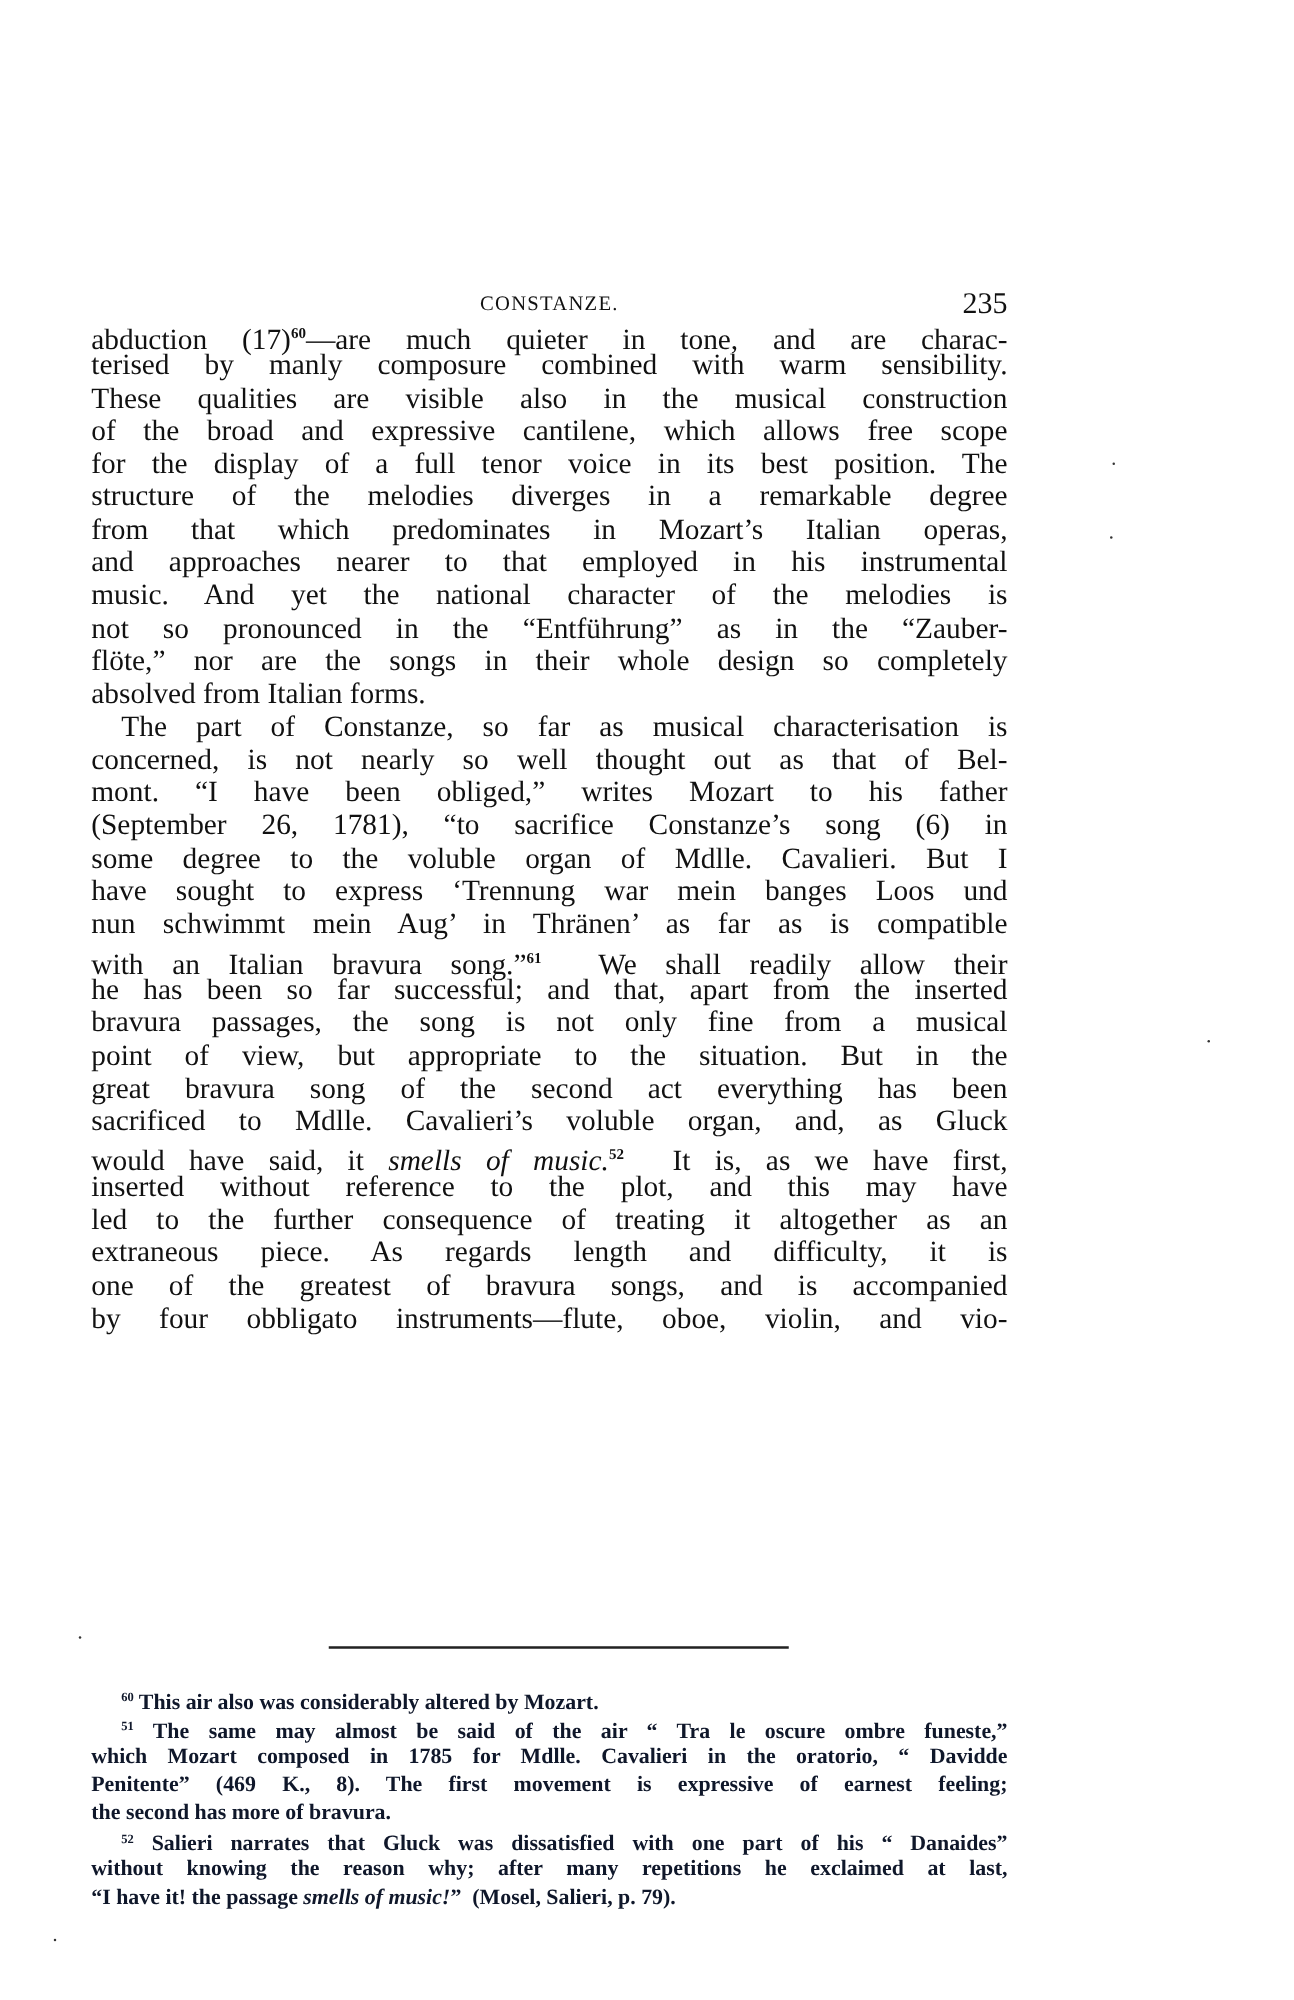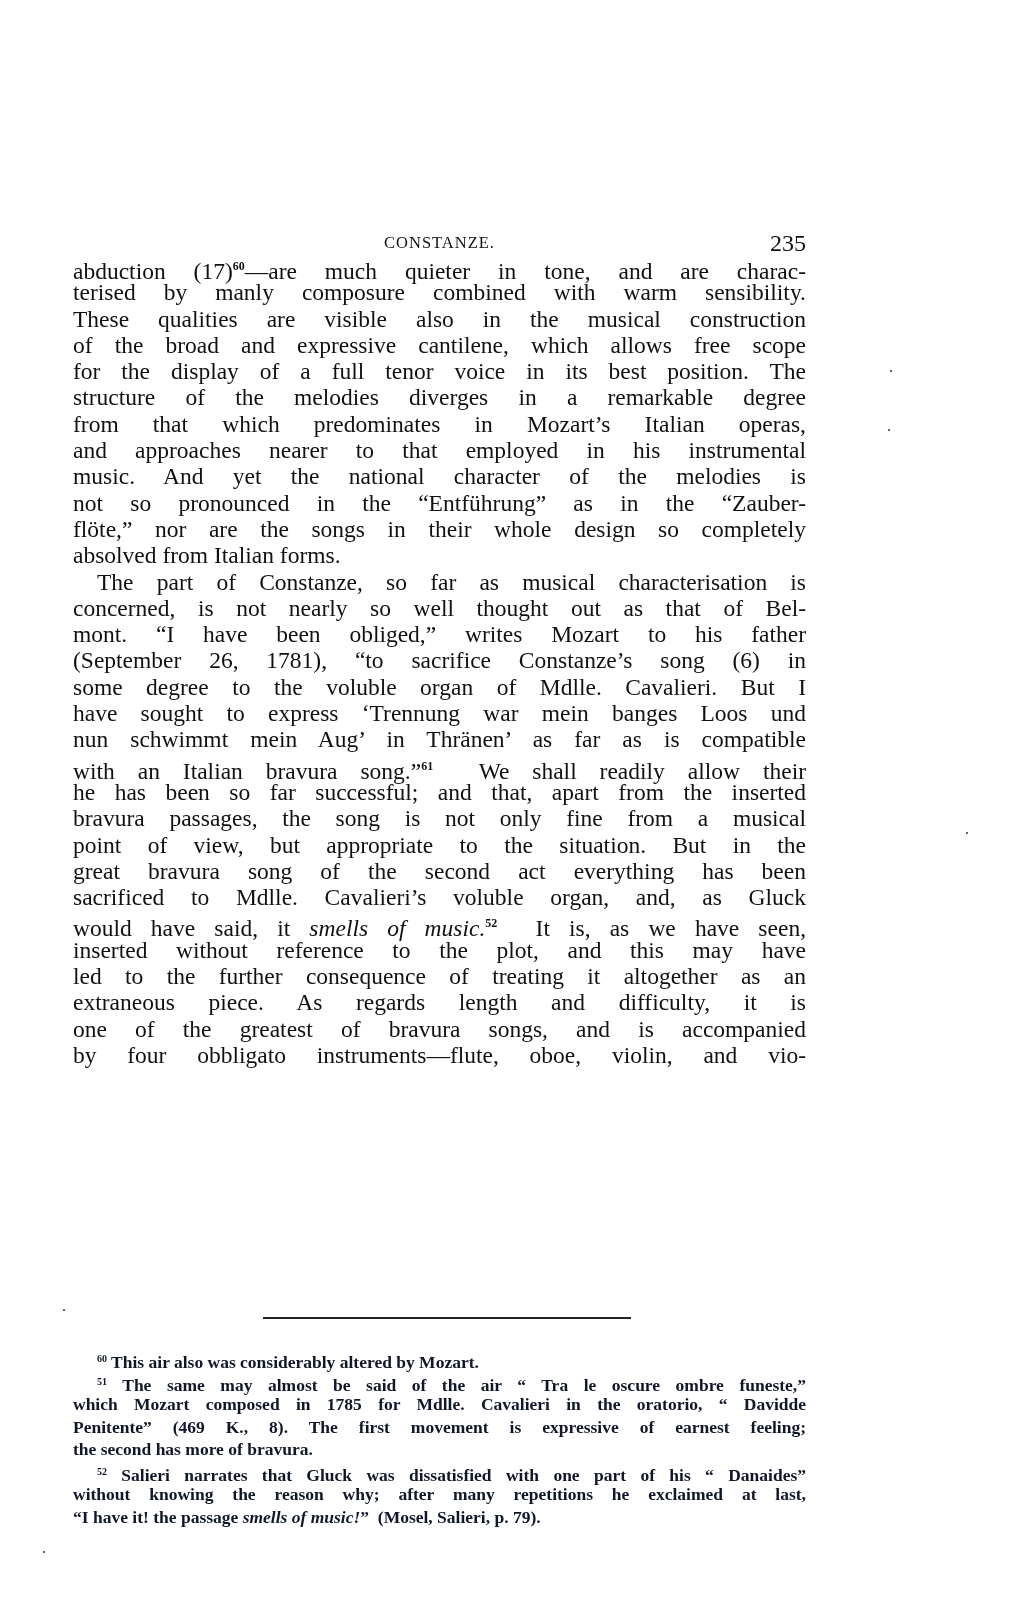--- a/index.html
+++ b/index.html
@@ -75,21 +75,21 @@
     <span class="line">(September 26, 1781), “to sacrifice Constanze’s song (6) in</span>
     <span class="line">some degree to the voluble organ of Mdlle. Cavalieri.  But I</span>
     <span class="line">have sought to express ‘Trennung war mein banges Loos und</span>
     <span class="line">nun schwimmt mein Aug’ in Thränen’ as far as is compatible</span>
     <span class="line"><span>with an Italian bravura song.”</span><span class="sup">61</span><span style="white-space:pre">  We shall readily allow their</span></span>
     <span class="line">he has been so far successful; and that, apart from the inserted</span>
     <span class="line">bravura passages, the song is not only fine from a musical</span>
     <span class="line">point of view, but appropriate to the situation.  But in the</span>
     <span class="line">great bravura song of the second act everything has been</span>
     <span class="line">sacrificed to Mdlle. Cavalieri’s voluble organ, and, as Gluck</span>
-    <span class="line"><span style="white-space:pre">would have said, it </span><i>smells of music.</i><span class="sup">52</span><span style="white-space:pre">  It is, as we have seen,</span></span>
+    <span class="line"><span style="white-space:pre">would have said, it </span><i>smells of music.</i><span class="sup">52</span><span style="white-space:pre">  It is, as we have first,</span></span>
     <span class="line">inserted without reference to the plot, and this may have</span>
     <span class="line">led to the further consequence of treating it altogether as an</span>
     <span class="line">extraneous piece.  As regards length and difficulty, it is</span>
     <span class="line">one of the greatest of bravura songs, and is accompanied</span>
     <span class="line">by four obbligato instruments—flute, oboe, violin, and vio-</span>
   </div>
 
   <div class="rule"></div>
 
   <div class="footnotes">

